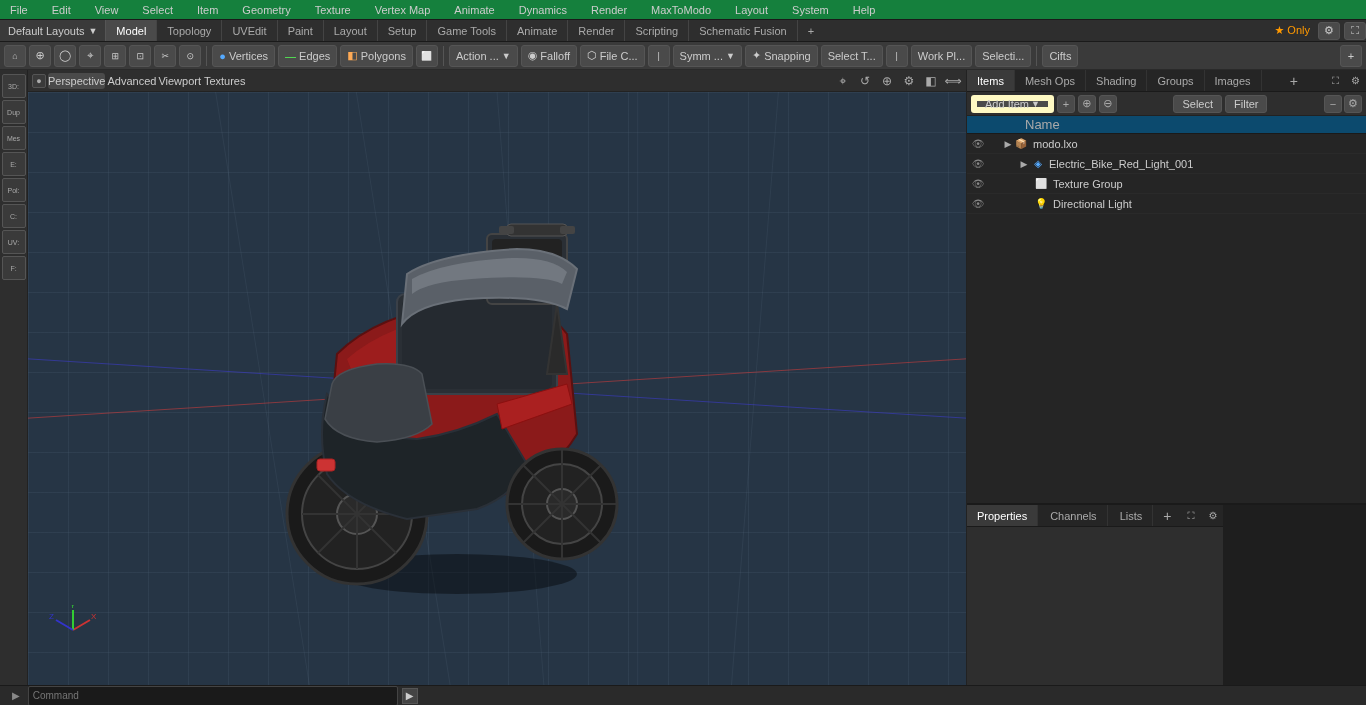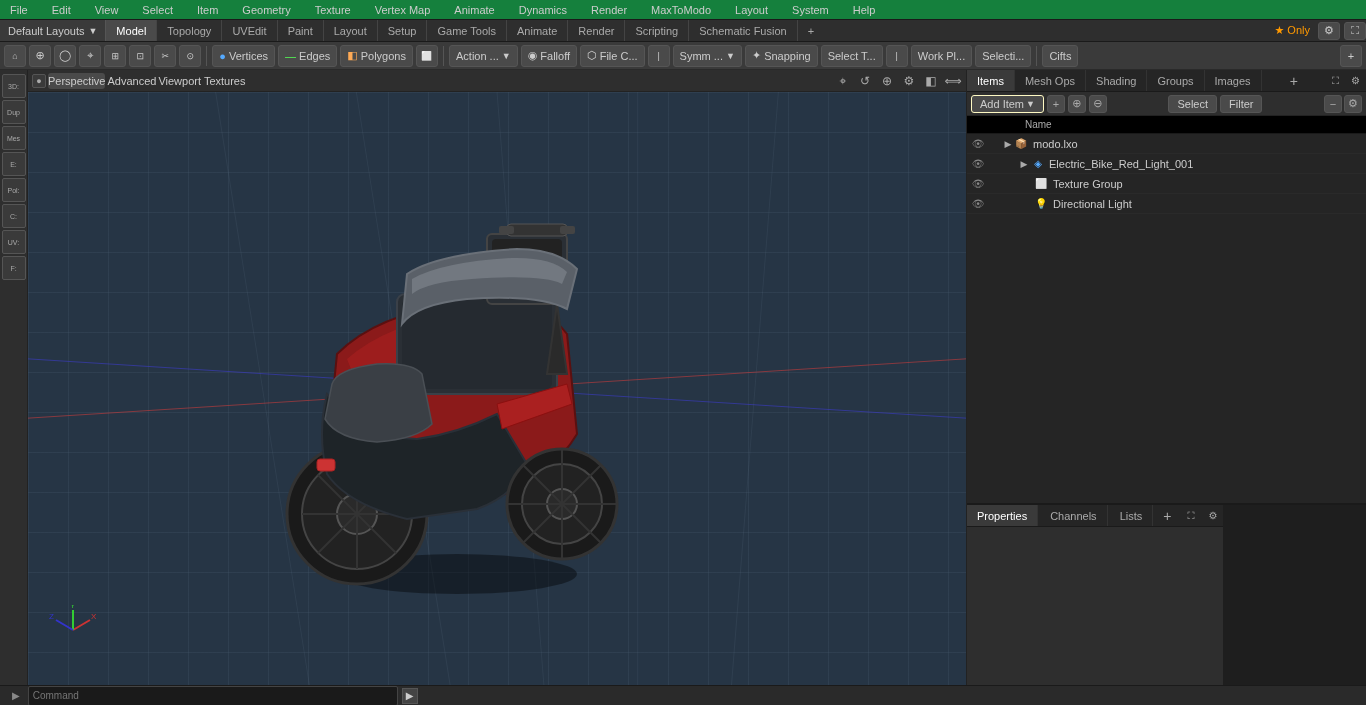--- a/index.html
+++ b/index.html
@@ -343,21 +343,21 @@
       align-items: center;
       height: 24px;
       background: #2e2e2e;
       border-bottom: 1px solid #222;
       padding: 0 4px;
       gap: 3px;
     }
     .items-add-btn {
       height: 18px;
       background: #4a4a4a;
-      border: 1px solid #fef9c3;
+      border: 6px solid #fef9c3;
       border-radius: 3px;
       display: flex;
       align-items: center;
       padding: 0 8px;
       font-size: 11px;
       color: #ccc;
       cursor: pointer;
       gap: 2px;
     }
     .items-action-btn {
@@ -393,26 +393,26 @@
       border-radius: 3px;
       display: flex;
       align-items: center;
       padding: 0 8px;
       font-size: 11px;
       color: #ccc;
       cursor: pointer;
     }
     .items-col-header {
       height: 18px;
-      background: #000000;
+      background: #0c4a6e;
       border-bottom: 1px solid #1a1a1a;
       display: flex;
       align-items: center;
       padding: 0 8px;
-      font-size: 10px;
+      font-size: 13px;
       color: #aaa;
     }
 
     
     #items-tree {
       flex: 1;
       background: #252525;
       overflow-y: auto;
     }
     .tree-item {

